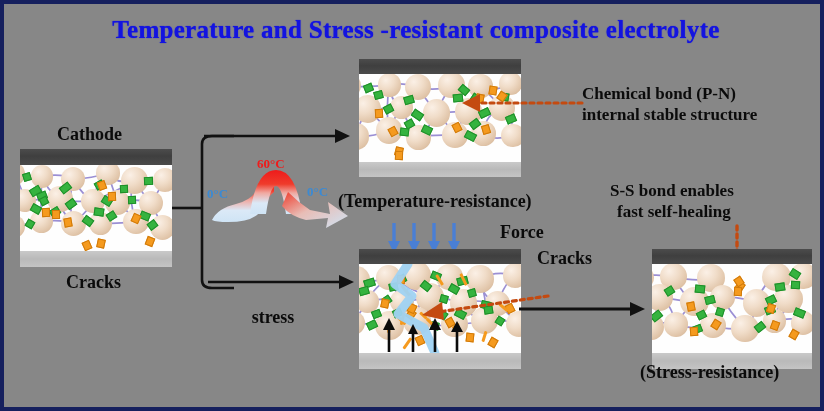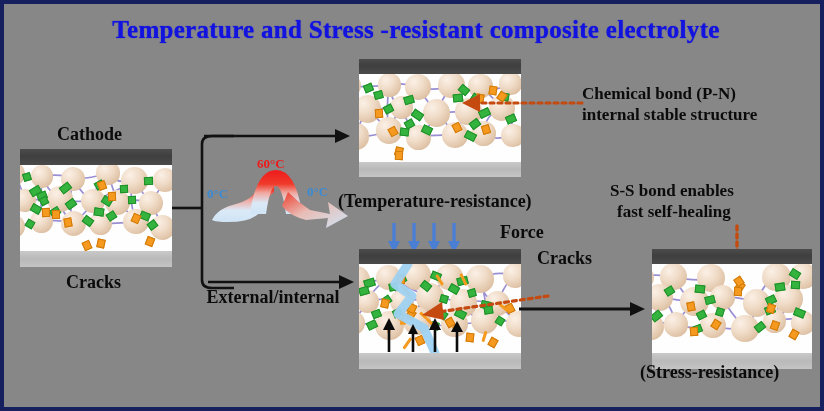--- a/index.html
+++ b/index.html
@@ -185,21 +185,21 @@
     <path d="M86,30 Q96,40 108,48 L128,52 L126,40 L146,54 L124,66 L126,56 L104,58 Q88,54 80,44 Z" fill="url(#archGradR)"></path>
   </svg>
   <div class="temp-hot" style="left:253px;top:152px;">60°C</div>
   <div class="temp-cold" style="left:203px;top:182px;">0°C</div>
   <div class="temp-cold" style="left:303px;top:180px;">0°C</div>
 
   <svg class="abs" style="left:204px;top:268px;width:150px;height:20px;">
     <path d="M0,10 L132,10" stroke="#111" stroke-width="2.6" fill="none"></path>
     <path d="M131,3 L146,10 L131,17 Z" fill="#111"></path>
   </svg>
-  <div class="lbl lbl-lg" style="left:184px;top:283px;width:170px;text-align:center;">External/internal</div>
+  <div class="lbl lbl-lg" style="left:184px;top:303px;width:170px;text-align:center;">stress</div>
 
   <div class="cell" id="cell-top" style="left:355px;top:55px;width:162px;height:118px;">
     <div class="cathode-strip" style="height:15px;"></div>
     <div class="electro" style="top:15px;height:88px;">
         <svg width="162" height="88" style="position: absolute; left: 0px; top: 0px;">
           <path d="M-10.4,12.0 Q6.3,13.5 30.4,11.1" stroke="#9b8fd4" stroke-width="1.7" fill="none"></path>
           <path d="M-10.4,12.0 Q-21.1,28.4 -19.9,32.7" stroke="#9b8fd4" stroke-width="1.7" fill="none"></path>
           <path d="M-10.4,12.0 Q-1.8,28.1 8.4,34.9" stroke="#9b8fd4" stroke-width="1.7" fill="none"></path>
           <path d="M30.4,11.1 Q44.9,8.0 58.6,13.3" stroke="#9b8fd4" stroke-width="1.7" fill="none"></path>
           <path d="M30.4,11.1 Q17.1,17.6 8.4,34.9" stroke="#9b8fd4" stroke-width="1.7" fill="none"></path>

